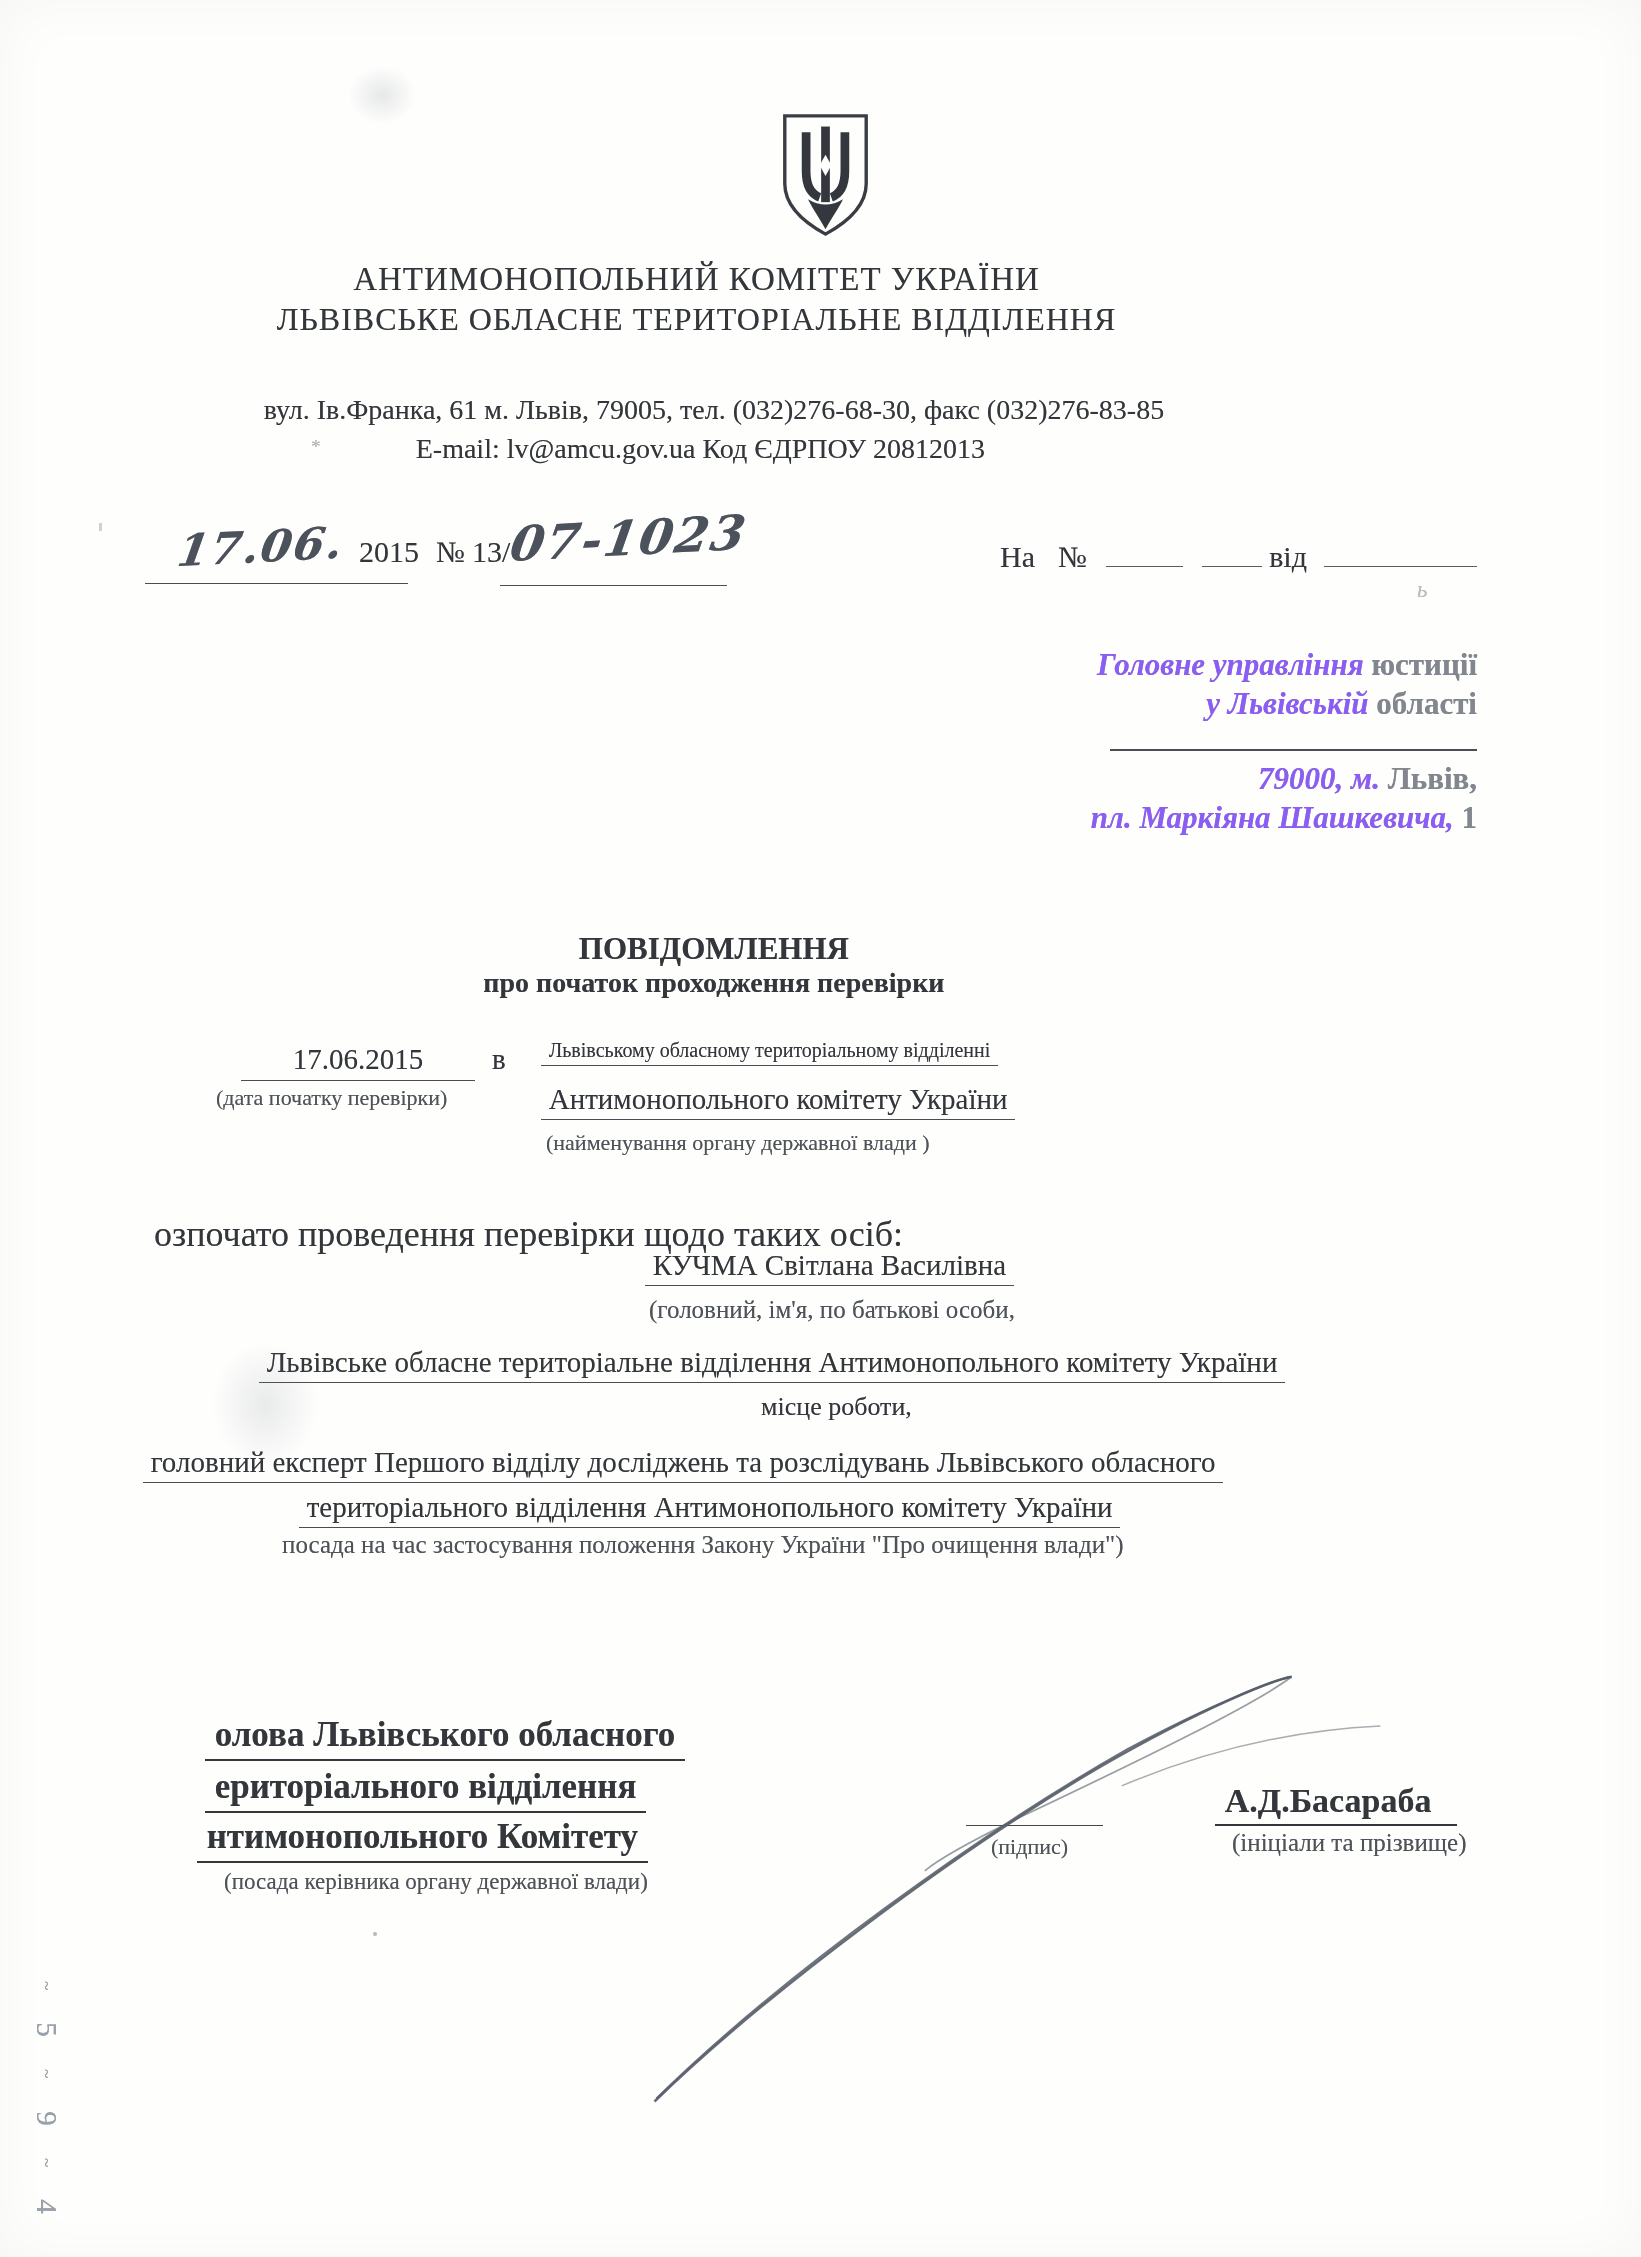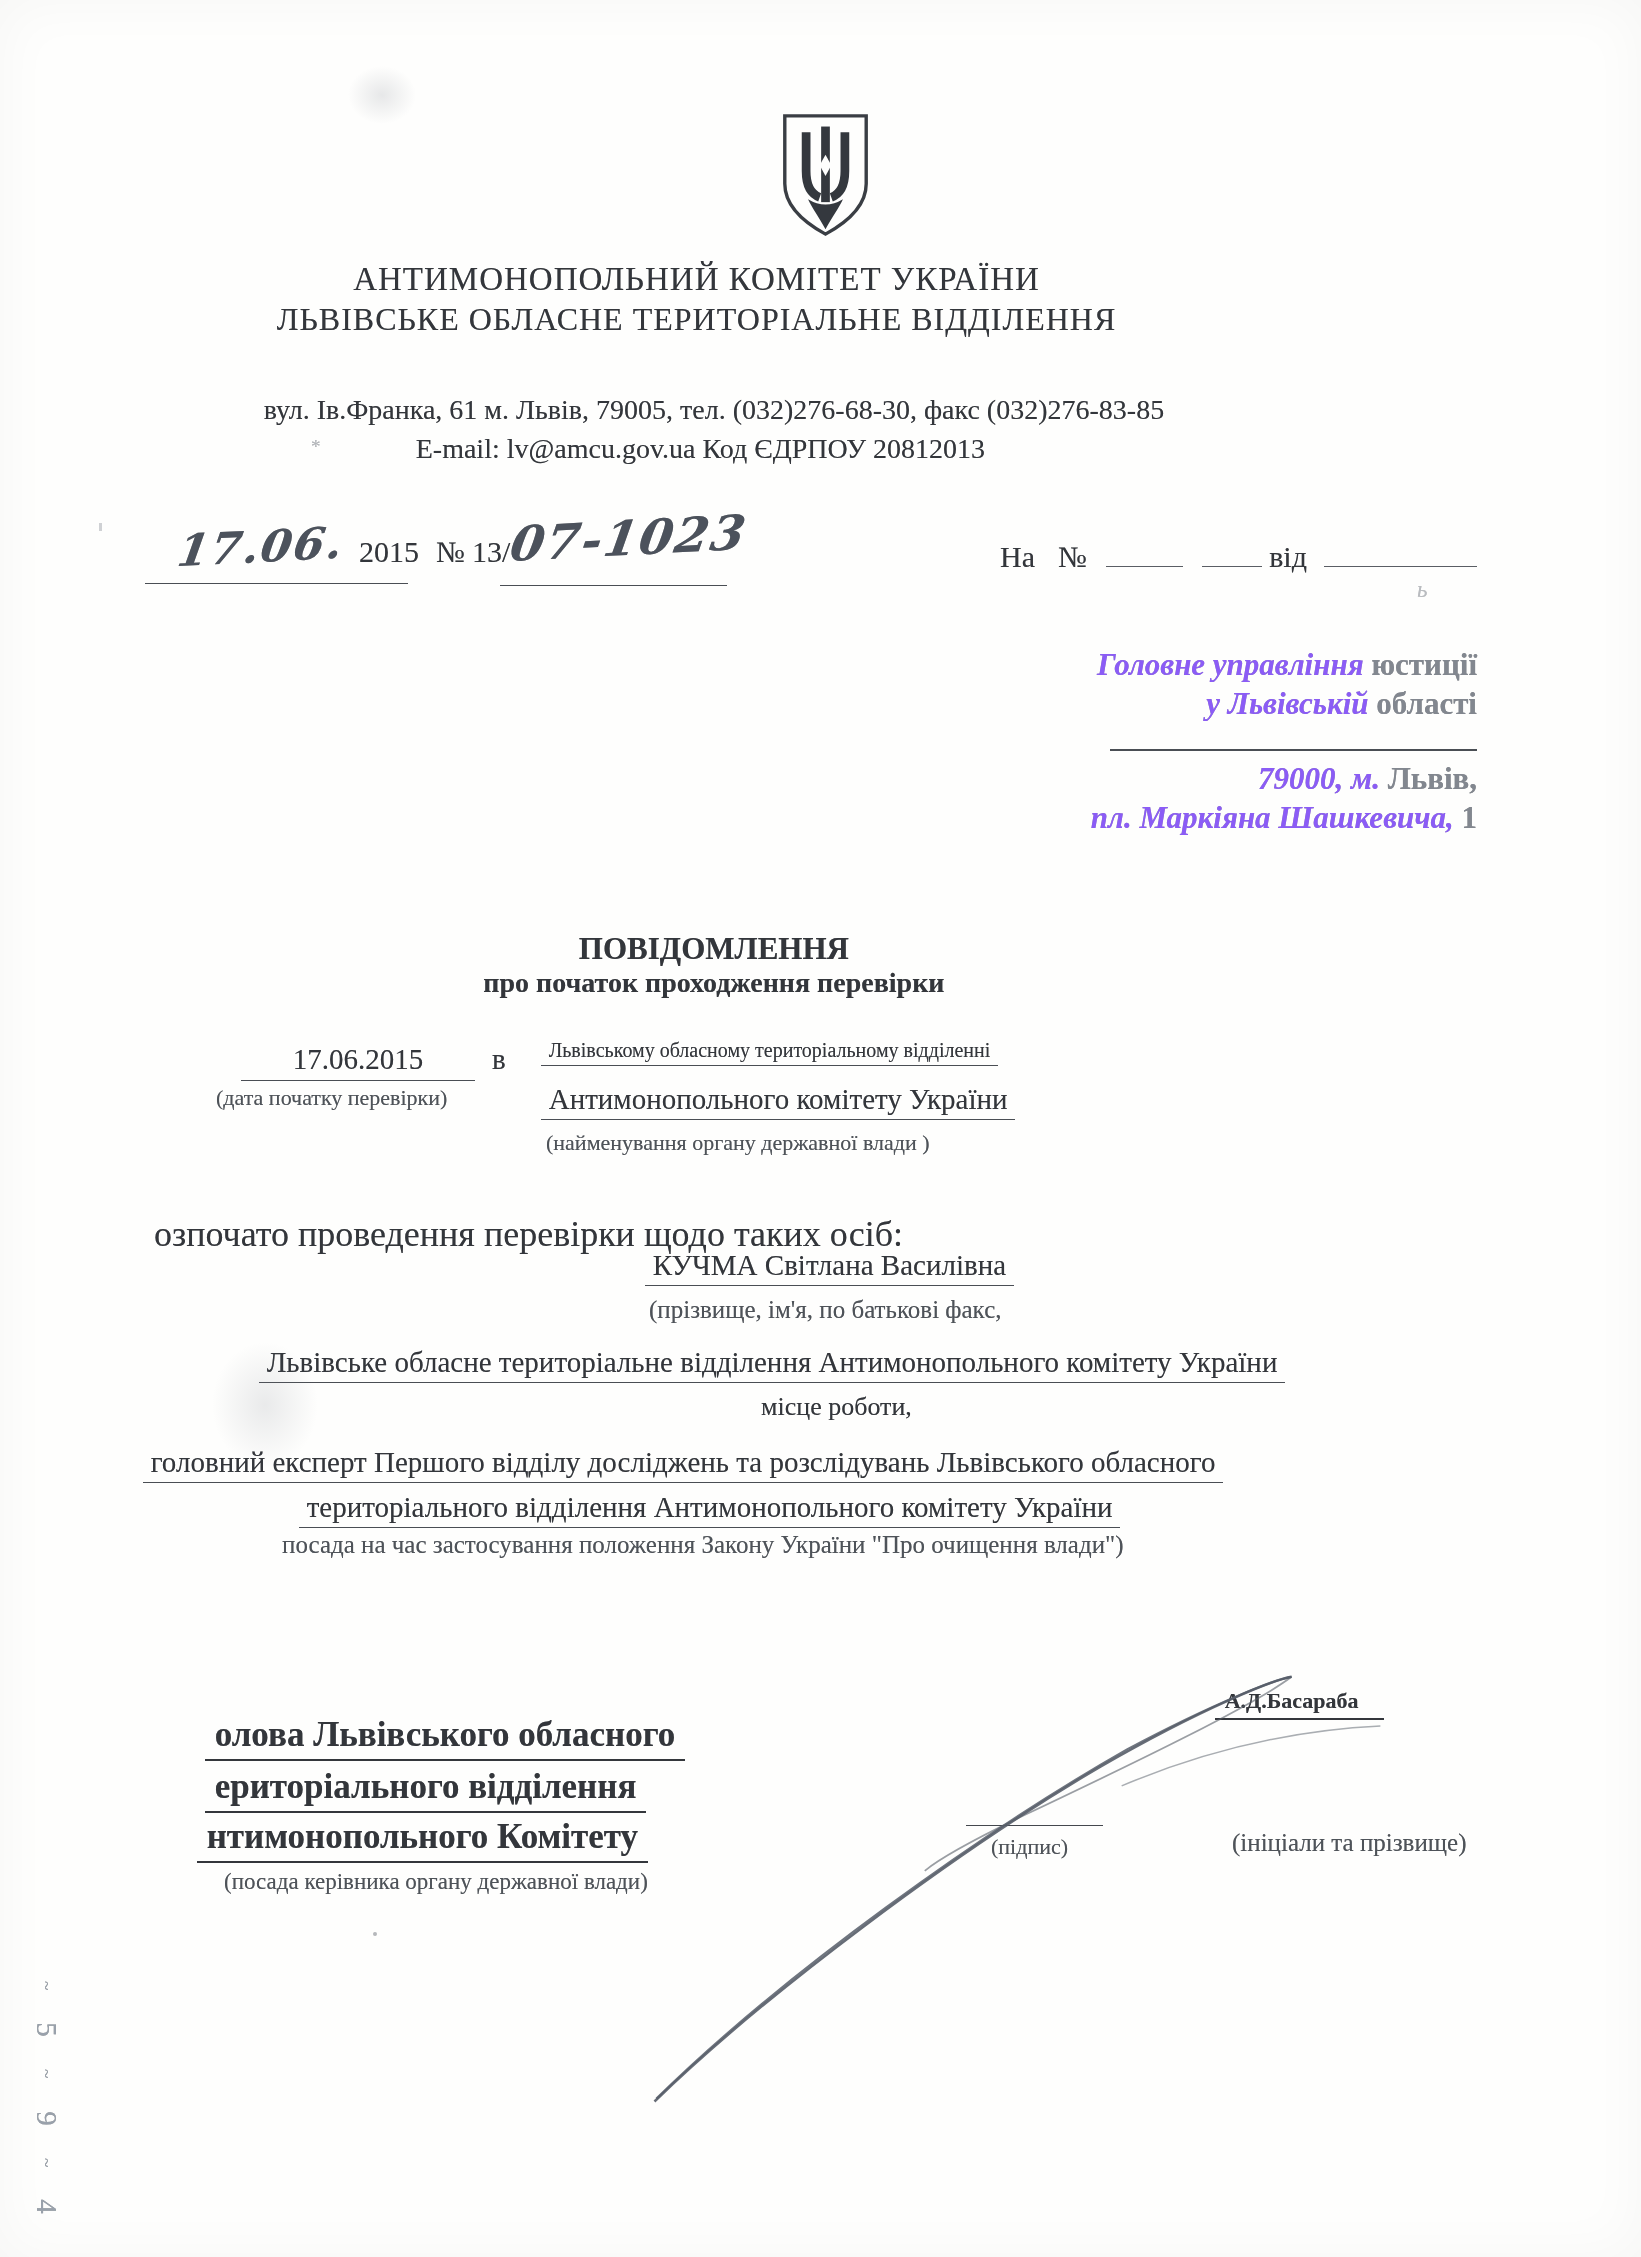--- a/index.html
+++ b/index.html
@@ -86,39 +86,39 @@
   <div class="abs" style="left:241px;top:1043px;width:234px;text-align:center;font-size:29px;border-bottom:1.9px solid #4a4e54;padding-bottom:3.9px;">17.06.2015</div>
   <div class="abs cap" style="left:216px;top:1085px;font-size:22px;">(дата початку перевірки)</div>
   <div class="abs" style="left:492px;top:1043px;font-size:29px;">в</div>
   <div class="abs" style="left:541px;top:1039px;font-size:20px;"><span class="ul">Львівському обласному територіальному відділенні</span></div>
   <div class="abs" style="left:541px;top:1083px;font-size:29px;"><span class="ul">Антимонопольного комітету України</span></div>
   <div class="abs cap" style="left:546px;top:1130px;font-size:22px;">(найменування органу державної влади )</div>
 
   <div class="abs" style="left:154px;top:1213px;font-size:36px;">озпочато проведення перевірки щодо таких осіб:</div>
 
   <div class="abs" style="left:645px;top:1249px;font-size:29px;"><span class="ul">КУЧМА Світлана Василівна</span></div>
-  <div class="abs cap" style="left:649px;top:1296px;font-size:25px;">(прізвище, ім'я, по батькові факс,</div>
+  <div class="abs cap" style="left:649px;top:1296px;font-size:25px;">(головний, ім'я, по батькові особи,</div>
 
   <div class="abs" style="left:259px;top:1346px;font-size:29px;"><span class="ul">Львівське обласне територіальне відділення Антимонопольного комітету України</span></div>
   <div class="abs" style="left:761px;top:1392px;font-size:26px;">місце роботи,</div>
   <div class="smudge" style="left:212px;top:1342px;width:106px;height:126px;opacity:.45;"></div>
 
   <div class="abs" style="left:143px;top:1446px;font-size:29px;"><span class="ul">головний експерт Першого відділу досліджень та розслідувань  Львівського обласного</span></div>
   <div class="abs" style="left:299px;top:1491px;font-size:29px;"><span class="ul">територіального відділення Антимонопольного комітету України</span></div>
   <div class="abs cap" style="left:282px;top:1531px;font-size:25px;">посада на час застосування положення Закону України "Про очищення влади")</div>
 
   <div class="abs b" style="left:205px;top:1715px;font-size:35px;"><span class="ul3">олова Львівського обласного</span></div>
   <div class="abs b" style="left:205px;top:1767px;font-size:35px;"><span class="ul3">ериторіального відділення</span></div>
   <div class="abs b" style="left:197px;top:1817px;font-size:35px;"><span class="ul3">нтимонопольного Комітету</span></div>
   <div class="abs cap" style="left:224px;top:1869px;font-size:23px;">(посада керівника органу державної влади)</div>
 
   <div class="abs" style="left:966px;top:1798px;width:137px;height:27px;border-bottom:1.9px solid #44484e;"></div>
   <div class="abs cap" style="left:991px;top:1834px;font-size:22px;">(підпис)</div>
 
-  <div class="abs b" style="left:1215px;top:1688px;font-size:22px;"><span class="ul3" style="padding-right:25px;">А.Д.Басараба</span></div>
+  <div class="abs b" style="left:1215px;top:1782px;font-size:34px;"><span class="ul3" style="padding-right:25px;">А.Д.Басараба</span></div>
   <div class="abs cap" style="left:1232px;top:1829px;font-size:25px;">(ініціали та прізвище)</div>
 
   <svg class="abs" style="left:0;top:0;" width="1641" height="2257" viewBox="0 0 1700 2338" aria-hidden="true">
     <path d="M 678 2177 C 790 2068, 990 1918, 1140 1830 C 1248 1768 1320 1740 1338 1737" fill="none" stroke="#565d68" stroke-width="2.6" opacity="0.9"></path>
     <path d="M 680 2174 C 810 2046, 1020 1896, 1168 1812 C 1262 1762 1322 1740 1338 1737" fill="none" stroke="#565d68" stroke-width="2.2" opacity="0.85"></path>
     <path d="M 1338 1737 C 1300 1766, 1180 1824, 1062 1880 C 1010 1905 975 1924 958 1938" fill="none" stroke="#565d68" stroke-width="1.8" opacity="0.6"></path>
     <path d="M 1162 1850 C 1252 1812, 1345 1792, 1430 1788" fill="none" stroke="#565d68" stroke-width="1.6" opacity="0.5"></path>
   </svg>
 
   <div class="stampcol" style="left:39px;top:1977px;gap:21px;">

